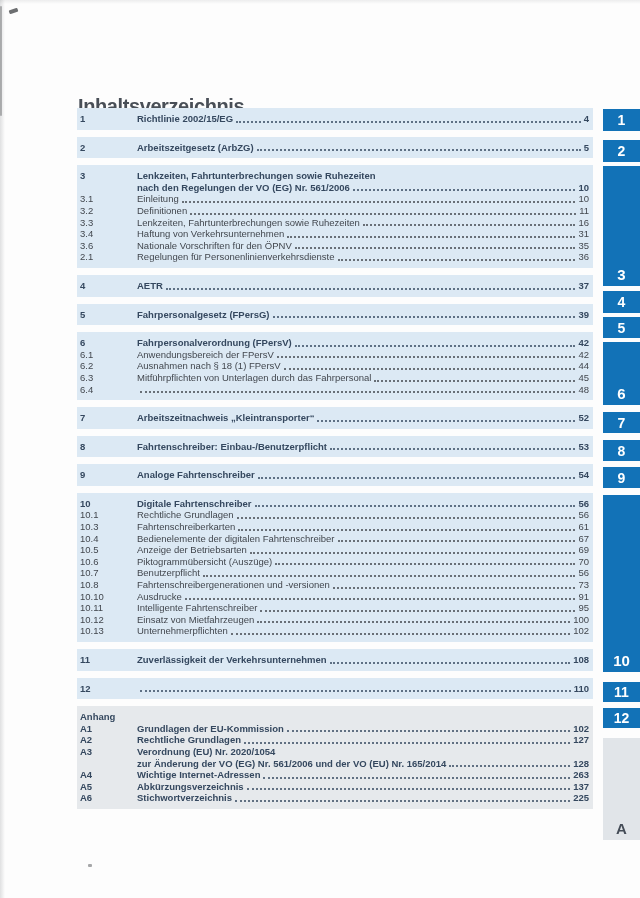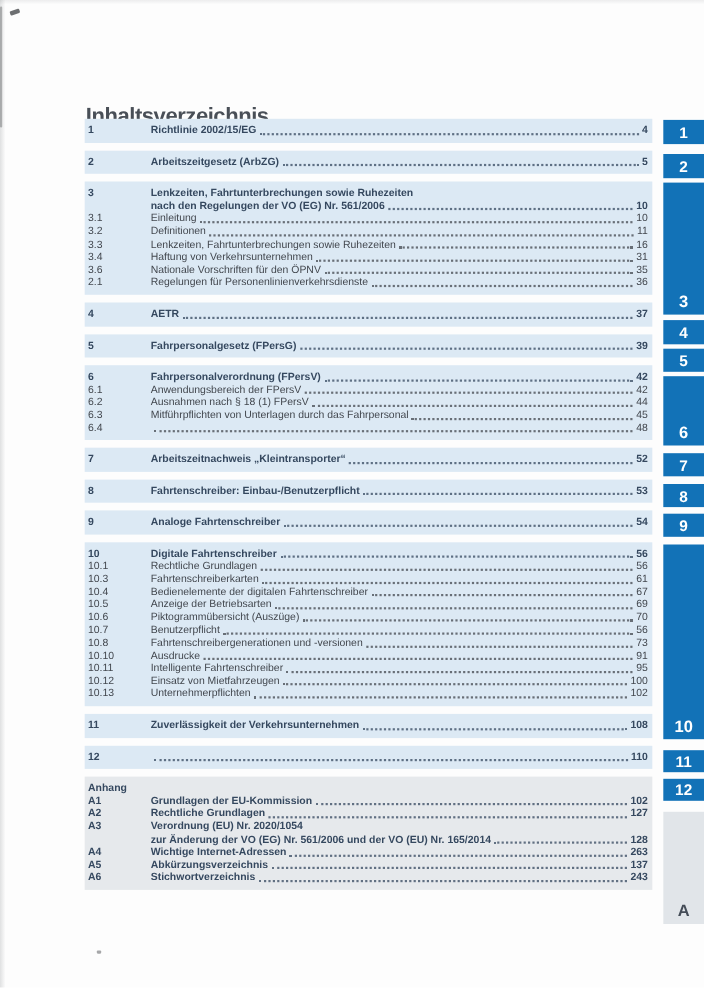--- a/index.html
+++ b/index.html
@@ -319,21 +319,21 @@
         <div class="row bold">
           <span class="num">A5</span>
           <span class="ttl">Abkürzungsverzeichnis</span>
           <span class="leader"></span>
           <span class="pagenum">137</span>
         </div>
         <div class="row bold">
           <span class="num">A6</span>
           <span class="ttl">Stichwortverzeichnis</span>
           <span class="leader"></span>
-          <span class="pagenum">243</span>
+          <span class="pagenum">225</span>
         </div>
       </div>
     </div>
   <div id="tabs">
       <div class="tab" style="top: 109px; height: 22px;">
         <span>1</span>
       </div>
       <div class="tab" style="top: 140px; height: 22px;">
         <span>2</span>
       </div>

